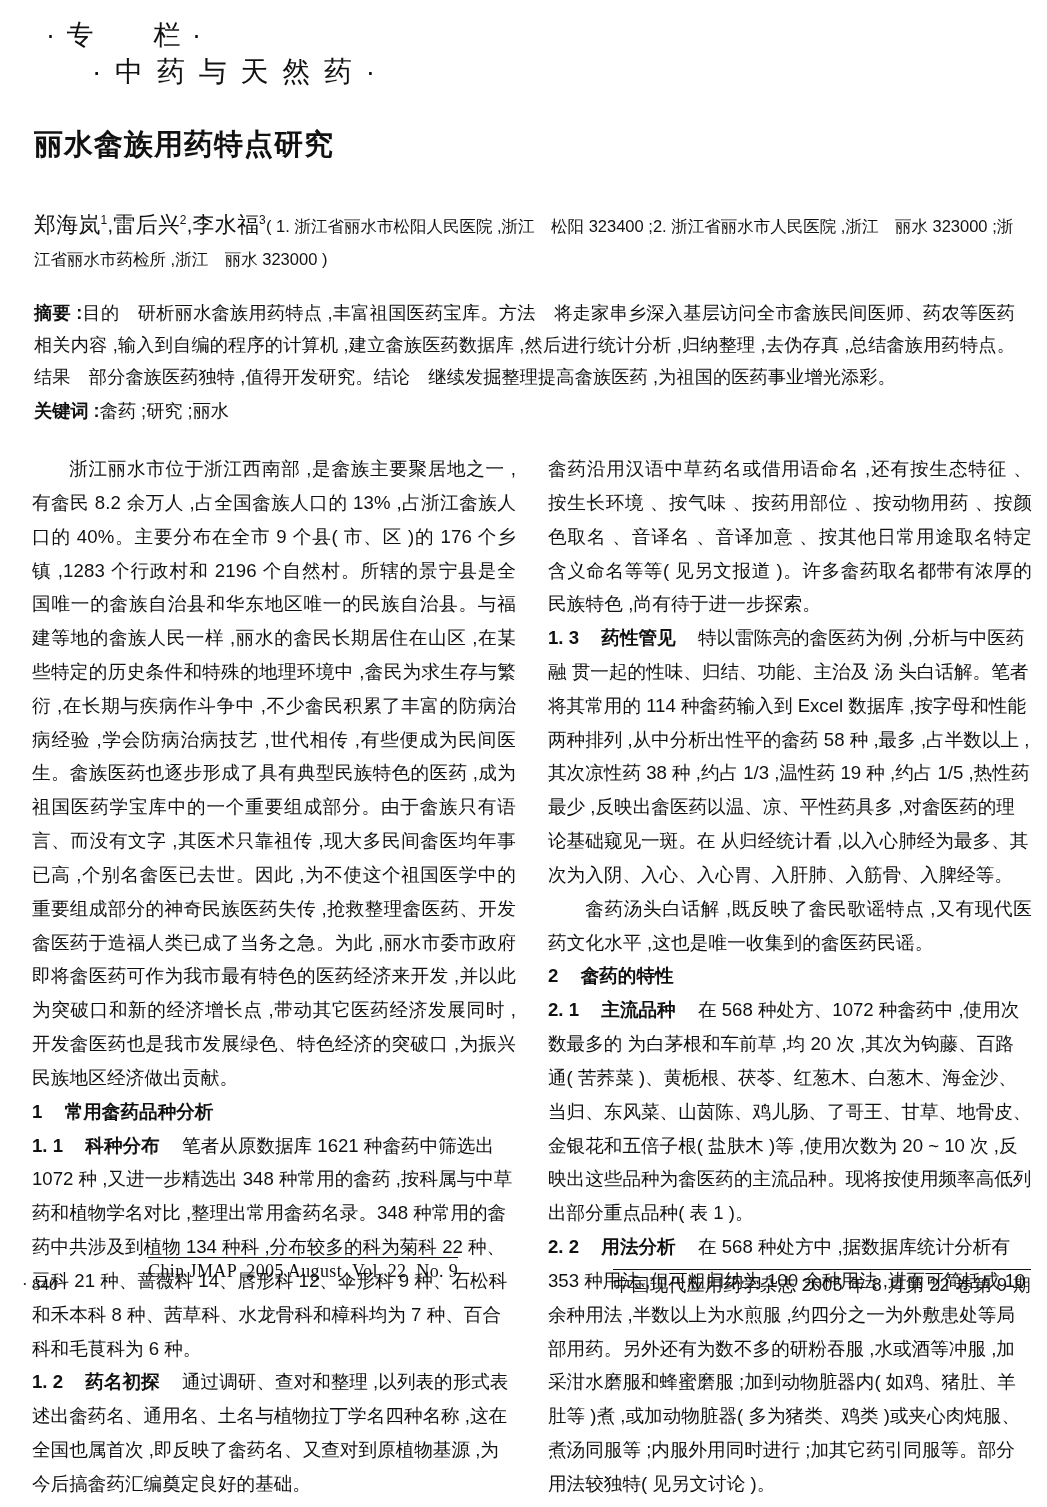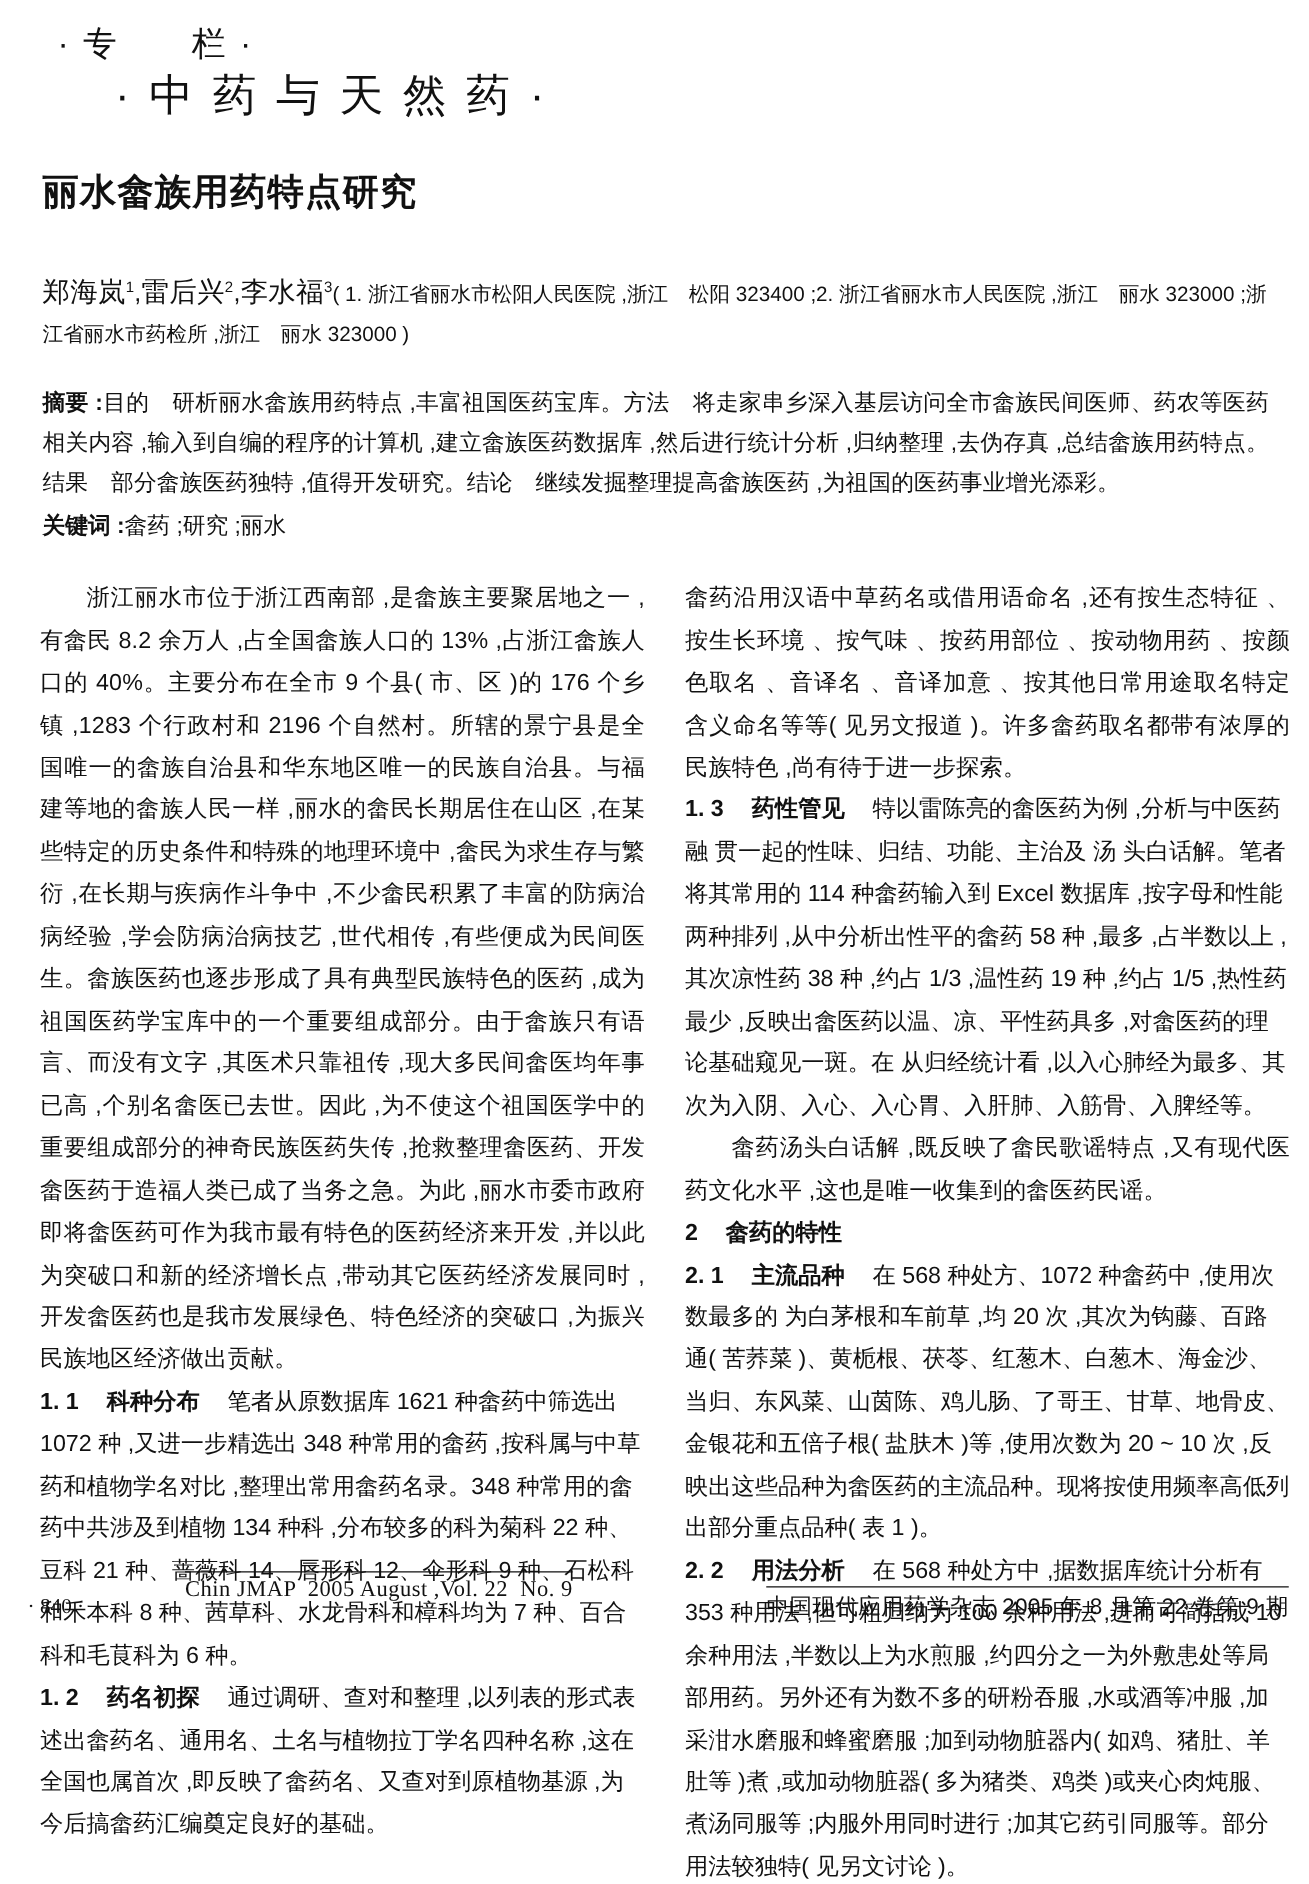--- a/index.html
+++ b/index.html
@@ -28,21 +28,21 @@
     padding-top: 18px;
   }
   .masthead-line1 {
     font-size: 27px;
     letter-spacing: 2px;
     line-height: 1.32;
     padding-left: 14px;
     white-space: pre;
   }
   .masthead-line2 {
-    font-size: 35px;
+    font-size: 28px;
     letter-spacing: 3px;
     line-height: 1.32;
     padding-left: 60px;
     white-space: pre;
   }
 
   
   .article-title {
     font-size: 29px;
     font-weight: 700;
@@ -188,20 +188,21 @@
   </div>
 
   <div class="abs-block">
     <div class="abs-para"><span class="lab">摘要 :</span><span>目的　研析丽水畲族用药特点 ,丰富祖国医药宝库。方法　将走家串乡深入基层访问全市畲族民间医师、药农等医药相关内容 ,输入到自编的程序的计算机 ,建立畲族医药数据库 ,然后进行统计分析 ,归纳整理 ,去伪存真 ,总结畲族用药特点。结果　部分畲族医药独特 ,值得开发研究。结论　继续发掘整理提高畲族医药 ,为祖国的医药事业增光添彩。</span></div>
     <div class="kw-line"><span class="lab">关键词 :</span><span>畲药 ;研究 ;丽水</span></div>
   </div>
 
   <div class="body-cols">
     <div class="col" id="col-left">
         <p class="p indent">浙江丽水市位于浙江西南部 ,是畲族主要聚居地之一 ,有畲民 8.2 余万人 ,占全国畲族人口的 13% ,占浙江畲族人口的 40%。主要分布在全市 9 个县( 市、区 )的 176 个乡镇 ,1283 个行政村和 2196 个自然村。所辖的景宁县是全国唯一的畲族自治县和华东地区唯一的民族自治县。与福建等地的畲族人民一样 ,丽水的畲民长期居住在山区 ,在某些特定的历史条件和特殊的地理环境中 ,畲民为求生存与繁衍 ,在长期与疾病作斗争中 ,不少畲民积累了丰富的防病治病经验 ,学会防病治病技艺 ,世代相传 ,有些便成为民间医生。畲族医药也逐步形成了具有典型民族特色的医药 ,成为祖国医药学宝库中的一个重要组成部分。由于畲族只有语言、而没有文字 ,其医术只靠祖传 ,现大多民间畲医均年事已高 ,个别名畲医已去世。因此 ,为不使这个祖国医学中的重要组成部分的神奇民族医药失传 ,抢救整理畲医药、开发畲医药于造福人类已成了当务之急。为此 ,丽水市委市政府即将畲医药可作为我市最有特色的医药经济来开发 ,并以此为突破口和新的经济增长点 ,带动其它医药经济发展同时 ,开发畲医药也是我市发展绿色、特色经济的突破口 ,为振兴民族地区经济做出贡献。</p>
+        <div class="h1s"><span>1</span><span class="gap"></span><span>常用畲药品种分析</span></div>
         <p class="h2s"><span>1. 1</span><span class="gap"></span><span>科种分布</span><span class="gap"></span><span class="run">笔者从原数据库 1621 种畲药中筛选出 1072 种 ,又进一步精选出 348 种常用的畲药 ,按科属与中草药和植物学名对比 ,整理出常用畲药名录。348 种常用的畲药中共涉及到植物 134 种科 ,分布较多的科为菊科 22 种、豆科 21 种、蔷薇科 14、唇形科 12、伞形科 9 种、石松科和禾本科 8 种、茜草科、水龙骨科和樟科均为 7 种、百合科和毛茛科为 6 种。</span></p>
         <p class="h2s"><span>1. 2</span><span class="gap"></span><span>药名初探</span><span class="gap"></span><span class="run">通过调研、查对和整理 ,以列表的形式表述出畲药名、通用名、土名与植物拉丁学名四种名称 ,这在全国也属首次 ,即反映了畲药名、又查对到原植物基源 ,为今后搞畲药汇编奠定良好的基础。</span></p>
       </div>
     <div class="col" id="col-right">
         <p class="p">畲药沿用汉语中草药名或借用语命名 ,还有按生态特征 、按生长环境 、按气味 、按药用部位 、按动物用药 、按颜色取名 、音译名 、音译加意 、按其他日常用途取名特定含义命名等等( 见另文报道 )。许多畲药取名都带有浓厚的民族特色 ,尚有待于进一步探索。</p>
         <p class="h2s"><span>1. 3</span><span class="gap"></span><span>药性管见</span><span class="gap"></span><span class="run">特以雷陈亮的畲医药为例 ,分析与中医药融 贯一起的性味、归结、功能、主治及 汤 头白话解。笔者将其常用的 114 种畲药输入到 Excel 数据库 ,按字母和性能两种排列 ,从中分析出性平的畲药 58 种 ,最多 ,占半数以上 ,其次凉性药 38 种 ,约占 1/3 ,温性药 19 种 ,约占 1/5 ,热性药最少 ,反映出畲医药以温、凉、平性药具多 ,对畲医药的理论基础窥见一斑。在 从归经统计看 ,以入心肺经为最多、其次为入阴、入心、入心胃、入肝肺、入筋骨、入脾经等。</span></p>
         <p class="p indent">畲药汤头白话解 ,既反映了畲民歌谣特点 ,又有现代医药文化水平 ,这也是唯一收集到的畲医药民谣。</p>
         <div class="h1s"><span>2</span><span class="gap"></span><span>畲药的特性</span></div>
         <p class="h2s"><span>2. 1</span><span class="gap"></span><span>主流品种</span><span class="gap"></span><span class="run">在 568 种处方、1072 种畲药中 ,使用次数最多的 为白茅根和车前草 ,均 20 次 ,其次为钩藤、百路通( 苦荞菜 )、黄栀根、茯苓、红葱木、白葱木、海金沙、当归、东风菜、山茵陈、鸡儿肠、了哥王、甘草、地骨皮、金银花和五倍子根( 盐肤木 )等 ,使用次数为 20 ~ 10 次 ,反映出这些品种为畲医药的主流品种。现将按使用频率高低列出部分重点品种( 表 1 )。</span></p>
         <p class="h2s"><span>2. 2</span><span class="gap"></span><span>用法分析</span><span class="gap"></span><span class="run">在 568 种处方中 ,据数据库统计分析有 353 种用法 ,但可粗归纳为 100 余种用法 ,进而可简括成 10 余种用法 ,半数以上为水煎服 ,约四分之一为外敷患处等局部用药。另外还有为数不多的研粉吞服 ,水或酒等冲服 ,加采泔水磨服和蜂蜜磨服 ;加到动物脏器内( 如鸡、猪肚、羊肚等 )煮 ,或加动物脏器( 多为猪类、鸡类 )或夹心肉炖服、煮汤同服等 ;内服外用同时进行 ;加其它药引同服等。部分用法较独特( 见另文讨论 )。</span></p>

